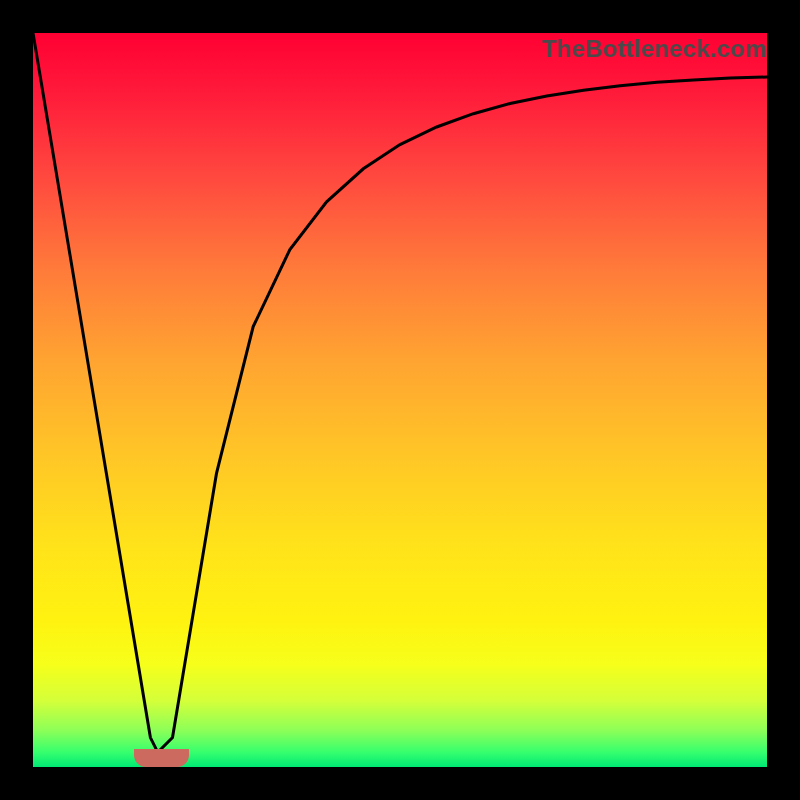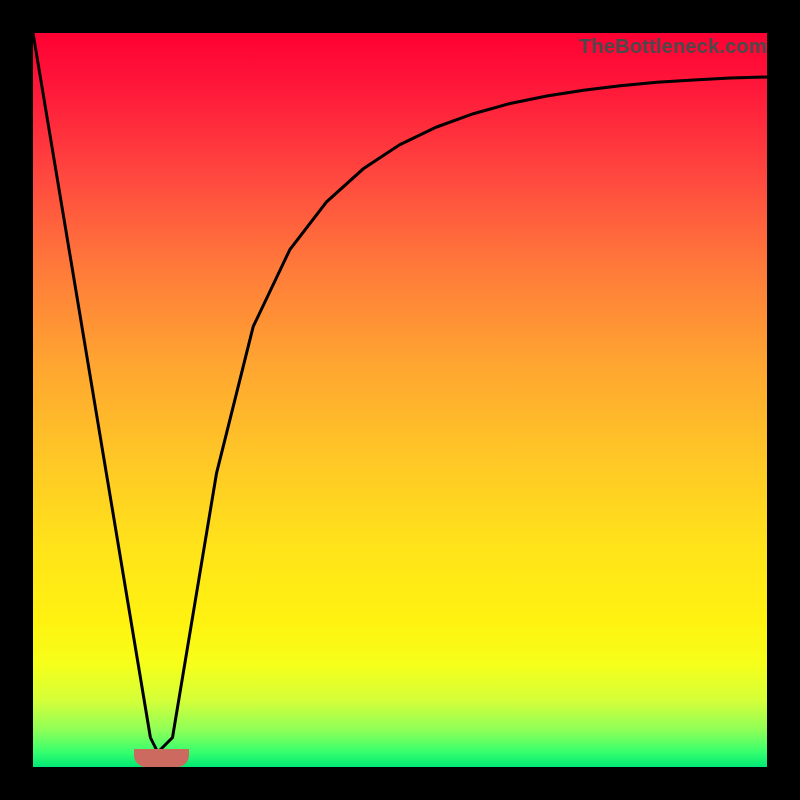--- a/index.html
+++ b/index.html
@@ -30,21 +30,21 @@
       #8dff58 95%,
       #36ff6e 98%,
       #00e874 100%
     );
   }
   .attrib {
     position: absolute;
     top: 2px;
     right: 0;
     font-family: Arial, Helvetica, sans-serif;
-    font-size: 20px;
+    font-size: 24px;
     font-weight: 600;
     color: #4a4a4a;
     letter-spacing: 0.2px;
   }
   .curve {
     position: absolute;
     left: 0; top: 0;
     width: 734px; height: 734px;
     pointer-events: none;
   }

